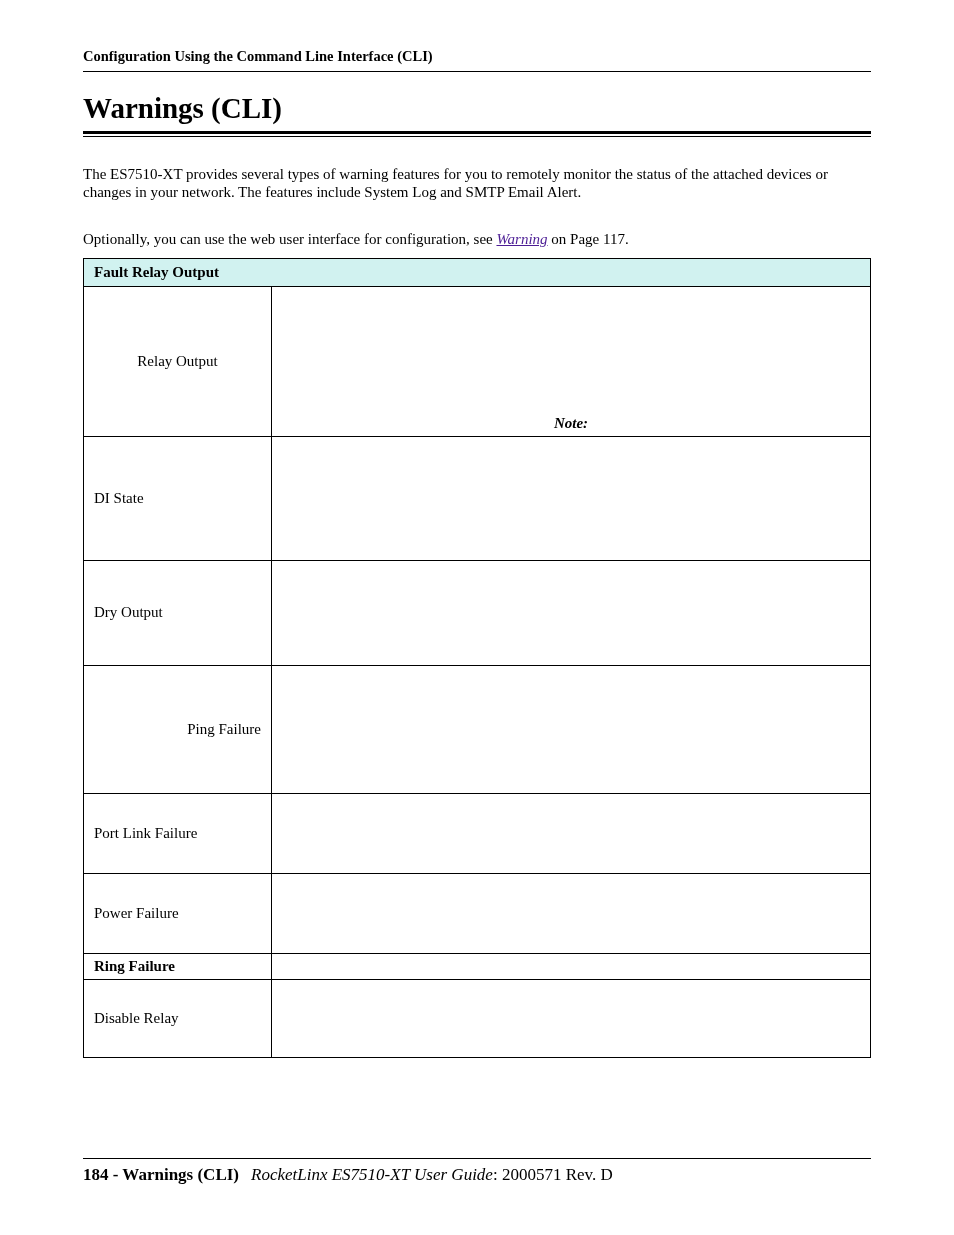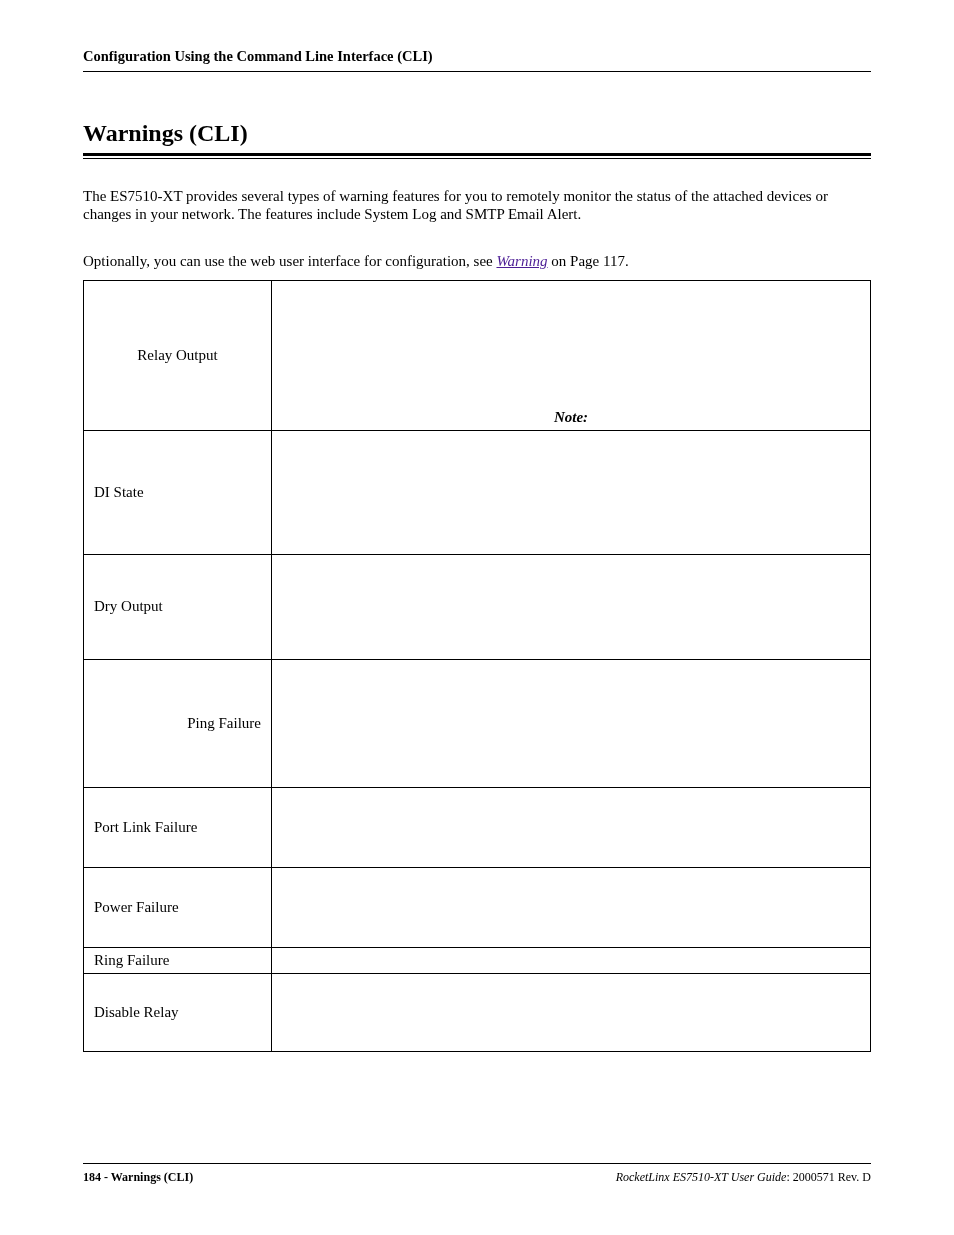--- a/index.html
+++ b/index.html
@@ -1,43 +1,43 @@
 <!DOCTYPE html>
 <html><head>
 <meta charset="utf-8">
 <style>
   * { margin: 0; padding: 0; box-sizing: border-box; }
   html, body { width: 954px; height: 1235px; background: #fff; font-family: "Century Schoolbook", "New Century Schoolbook", Georgia, serif; color: #000; }
   .page { position: relative; width: 954px; height: 1235px; padding: 48px 83px 0 83px; }
-  .running-header { font-weight: bold; font-size: 14.5px; padding-bottom: 6px; border-bottom: 1.5px solid #000; margin-bottom: 48px; }
-  .section-title { font-size: 24px; font-weight: bold; margin-bottom: 6px; }
+  .running-header { font-weight: bold; font-size: 14.5px; padding-bottom: 6px; border-bottom: 1.5px solid #000; margin-bottom: 20px; }
+  .section-title { font-size: 29px; font-weight: bold; margin-bottom: 6px; }
   .title-rule-thick { border-top: 3.5px solid #000; margin-bottom: 2px; }
   .title-rule-thin { border-top: 1px solid #000; margin-bottom: 18px; }
   .body-text { font-size: 15px; line-height: 1.22; margin-bottom: 6px; margin-top: 28px; }
   .link { color: #4c1d95; text-decoration: underline; font-style: italic; }
   .table-wrap { margin-top: 10px; }
   table { border-collapse: collapse; width: 100%; table-layout: fixed; }
   td, th { border: 1px solid #000; padding: 5px 10px; font-size: 15px; vertical-align: middle; text-align: left; }
   .hdr-row td { background: #d1f2f0; font-weight: bold; padding: 5px 10px; }
   col.col1 { width: 188px; }
   .note { font-style: italic; font-weight: bold; }
   .note-cell { vertical-align: bottom; padding-bottom: 4px; }
   .row-relay td { height: 150px; text-align: center; }
   .row-di td { height: 124px; }
   .row-dry td { height: 105px; }
   .row-ping td { height: 128px; text-align: right; }
   .row-port td { height: 80px; }
   .row-power td { height: 80px; }
-  .row-ring td { height: 26px; padding-top:3px; padding-bottom:2px; }
+  .row-ring td { height: 26px; padding-top:3px; padding-bottom:2px;font-weight:bold; }
   .row-disable td { height: 78px; }
   .footer { position: absolute; left: 83px; right: 83px; bottom: 50px; }
   .footer-rule { border-top: 1px solid #000; margin-bottom: 6px; }
-  .footer-line { display: flex; justify-content: space-between; font-size: 12px; }
+  .footer-line { display: flex; font-size: 17px; }
   .footer-left { font-weight: bold; }
-  .footer-right .ital { font-style: italic; }
+  .footer-right .ital { font-style: italic; margin-left: 12px; }
 </style>
 </head>
 <body>
 
 <div class="page">
 
   <div class="running-header">Configuration Using the Command Line Interface (CLI)</div>
 
   <div class="section-title">Warnings (CLI)</div>
   <div class="title-rule-thick"></div>
@@ -50,20 +50,23 @@
   </p>
 
 
   <div class="table-wrap">
     <table>
       <colgroup>
         <col class="col1">
         <col>
       </colgroup>
       <tbody>
+        <tr class="hdr-row">
+          <td colspan="2">Fault Relay Output</td>
+        </tr>
         <tr class="row-relay">
           <td>Relay Output</td>
           <td class="note-cell"><span class="note">Note:</span></td>
         </tr>
         <tr class="row-di">
           <td>DI State</td>
           <td></td>
         </tr>
         <tr class="row-dry">
           <td>Dry Output</td>

